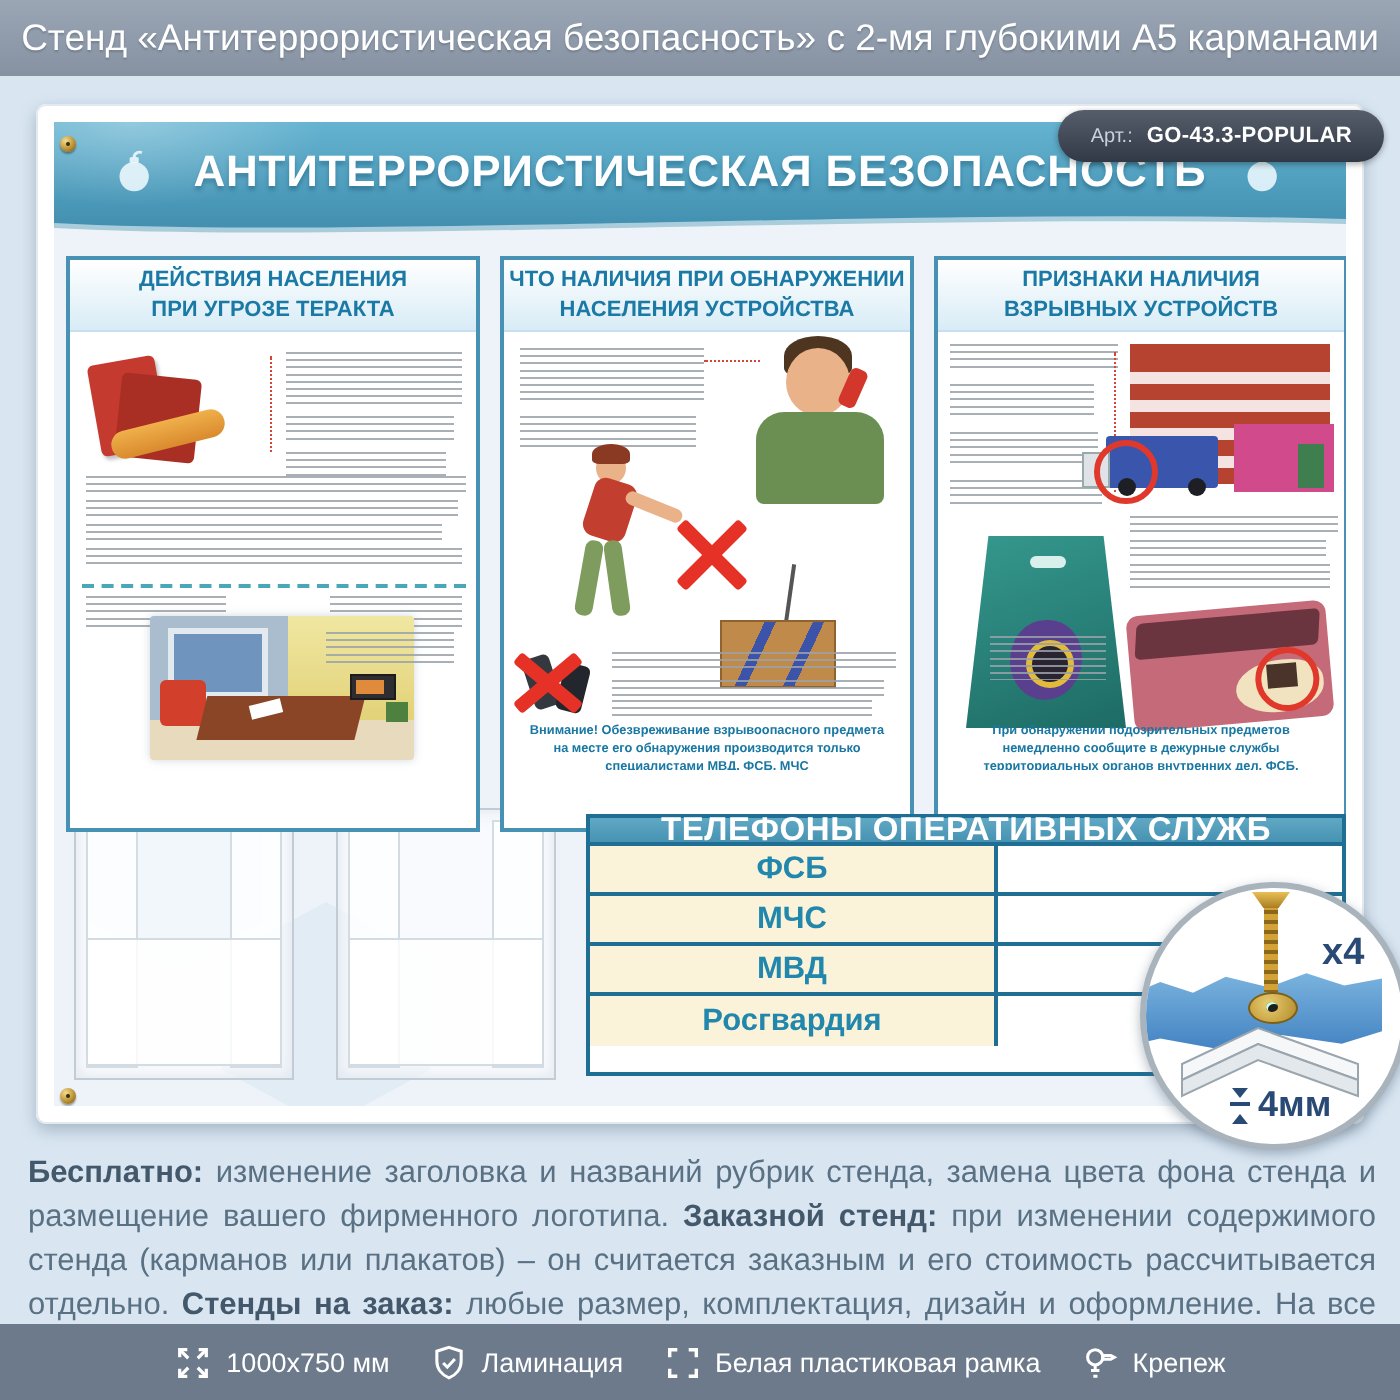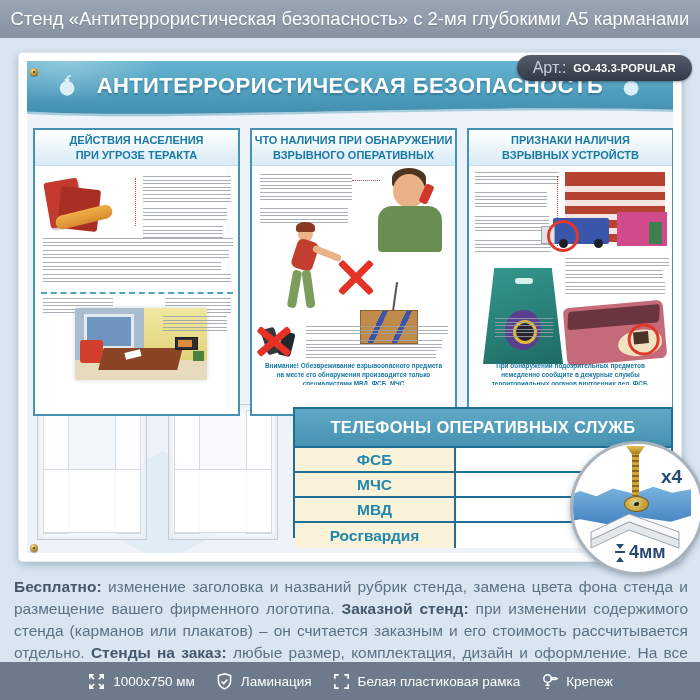--- a/index.html
+++ b/index.html
@@ -7,21 +7,21 @@
        background:#d9e6f2;font-family:"Liberation Sans",sans-serif}
   
   .topbar{position:absolute;left:0;top:0;width:700px;height:38px;
           background:linear-gradient(#9aa6b4,#8692a2);color:#fff;
           display:flex;align-items:center;justify-content:center;
           font-size:18.5px;text-shadow:0 1px 1px rgba(40,50,60,.25)}
   
   .badge{position:absolute;right:8px;top:55px;height:26px;border-radius:14px;
          background:linear-gradient(#555e6a,#303945);display:flex;align-items:center;
          padding:0 16px;gap:7px;z-index:20;box-shadow:0 1px 3px rgba(0,0,0,.35)}
-  .badge-label{color:#c8d1db;font-size:16px}
+  .badge-label{color:#c8d1db;font-size:10px}
   .badge-value{color:#fff;font-weight:bold;font-size:11px;letter-spacing:.2px}
   
   .stand{position:absolute;left:18px;top:52px;width:664px;height:510px;background:#fff;
          border-radius:5px;box-sizing:border-box;padding:9px;
          box-shadow:0 3px 8px rgba(90,110,130,.4), inset 0 0 0 1px #e3e9ef}
   .stand-inner{position:relative;width:646px;height:492px;background:#edf3f9;overflow:hidden}
   .hex{position:absolute;background:rgba(185,211,232,.28);
        clip-path:polygon(50% 0,100% 25%,100% 75%,50% 100%,0 75%,0 25%)}
   .stand-header{position:absolute;left:0;top:0;width:646px;height:62px;
          background:linear-gradient(#64b3d0,#3c89ab);display:flex;align-items:center;
@@ -101,26 +101,26 @@
   .logo-text{font-size:7px;font-weight:bold;color:#7b8894;letter-spacing:.5px}
   .logo-mini{width:30px;height:8px;background:repeating-linear-gradient(to bottom,#9aa5af 0,#9aa5af 1px,transparent 1px,transparent 3px)}
   
   .pocket{position:absolute;top:343px;width:108px;height:134px;background:rgba(255,255,255,.6);
           border:1px solid #c2ccd5;box-shadow:inset 0 0 8px rgba(150,170,190,.25)}
   .pk-tabL,.pk-tabR{position:absolute;top:5px;width:24px;height:122px;background:rgba(255,255,255,.75);border:1px solid #d4dce3}
   .pk-tabL{left:5px}.pk-tabR{right:5px}
   .pk-front{position:absolute;left:5px;right:5px;bottom:6px;height:62px;background:rgba(255,255,255,.8);border:1px solid #d4dce3}
   
   .ptable{position:absolute;left:266px;top:346px;width:380px;height:131px;border:2px solid #1f6e93;background:#fff;box-sizing:border-box;z-index:4}
-  .ptable-h{height:39px;background:linear-gradient(#60a9c5,#4792b2);color:#fff;font-weight:bold;
+  .ptable-h{height:14px;background:linear-gradient(#60a9c5,#4792b2);color:#fff;font-weight:bold;
           font-size:16.5px;display:flex;align-items:center;justify-content:center;
           letter-spacing:.3px;border-bottom:2px solid #1f6e93;box-sizing:border-box}
   .pt-row{display:flex;height:25px;border-bottom:2px solid #1f6e93;box-sizing:border-box}
   .pt-row:last-child{border-bottom:none}
-  .pt-label{width:161px;background:#fbf3d9;color:#2187ad;font-weight:bold;font-size:15.5px;
+  .pt-label{width:204px;background:#fbf3d9;color:#2187ad;font-weight:bold;font-size:15.5px;
           display:flex;align-items:center;justify-content:center;border-right:2px solid #1f6e93;box-sizing:border-box}
   .pt-value{flex:1;background:#fff}
   
   .callout{position:absolute;left:570px;top:441px;width:128px;height:128px;border-radius:50%;
           background:#fff;border:3px solid #a9b3bb;box-shadow:0 2px 6px rgba(80,100,120,.45);
           z-index:25;overflow:hidden}
   .co-patch{position:absolute;left:-8px;top:40px;width:126px;height:44px;
           background:linear-gradient(#7db6e0,#3f7fc0);
           clip-path:polygon(0 30%,12% 16%,25% 28%,38% 10%,55% 22%,70% 6%,85% 20%,100% 12%,100% 72%,84% 86%,60% 76%,35% 92%,12% 80%,0 88%)}
   .co-shaft{position:absolute;left:59px;top:8px;width:7px;height:44px;
@@ -217,21 +217,21 @@
           <div class="room-green"></div>
         </div>
         <div class="tl" style="left:128px;top:150px;width:64px;height:18px"></div>
         <div class="tl" style="left:46px;top:216px;width:120px;height:0px"></div>
       </div>
     </div>
 
     <div class="poster" style="left:223px">
       <div class="poster-h">
         <span>ЧТО НАЛИЧИЯ ПРИ ОБНАРУЖЕНИИ</span>
-        <span>ВЗРЫВНОГО ОПЕРАТИВНЫХ</span>
+        <span>НАСЕЛЕНИЯ УСТРОЙСТВА</span>
       </div>
       <div class="poster-body">
         <div class="tl" style="left:8px;top:8px;width:92px;height:26px"></div>
         <div class="tl" style="left:8px;top:42px;width:88px;height:16px"></div>
         <div class="leader" style="left:100px;top:14px;width:28px"></div>
         <div class="p2-hair" style="left:140px;top:2px;width:34px;height:20px"></div>
         <div class="p2-head" style="left:141px;top:8px;width:32px;height:34px"></div>
         <div class="p2-man-body" style="left:126px;top:40px;width:64px;height:46px"></div>
         <div class="p2-phone" style="left:170px;top:18px"></div>
         <div class="p2-head" style="left:46px;top:60px;width:15px;height:16px"></div>

